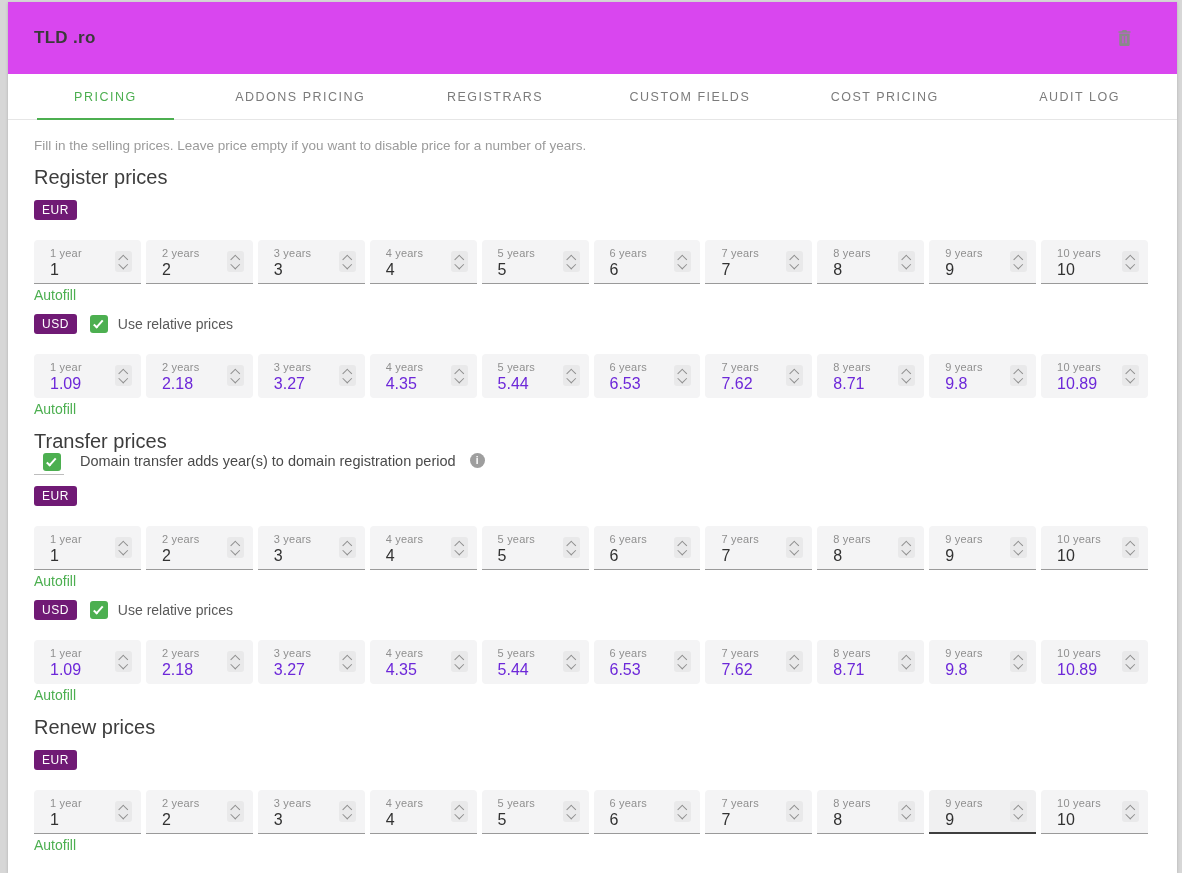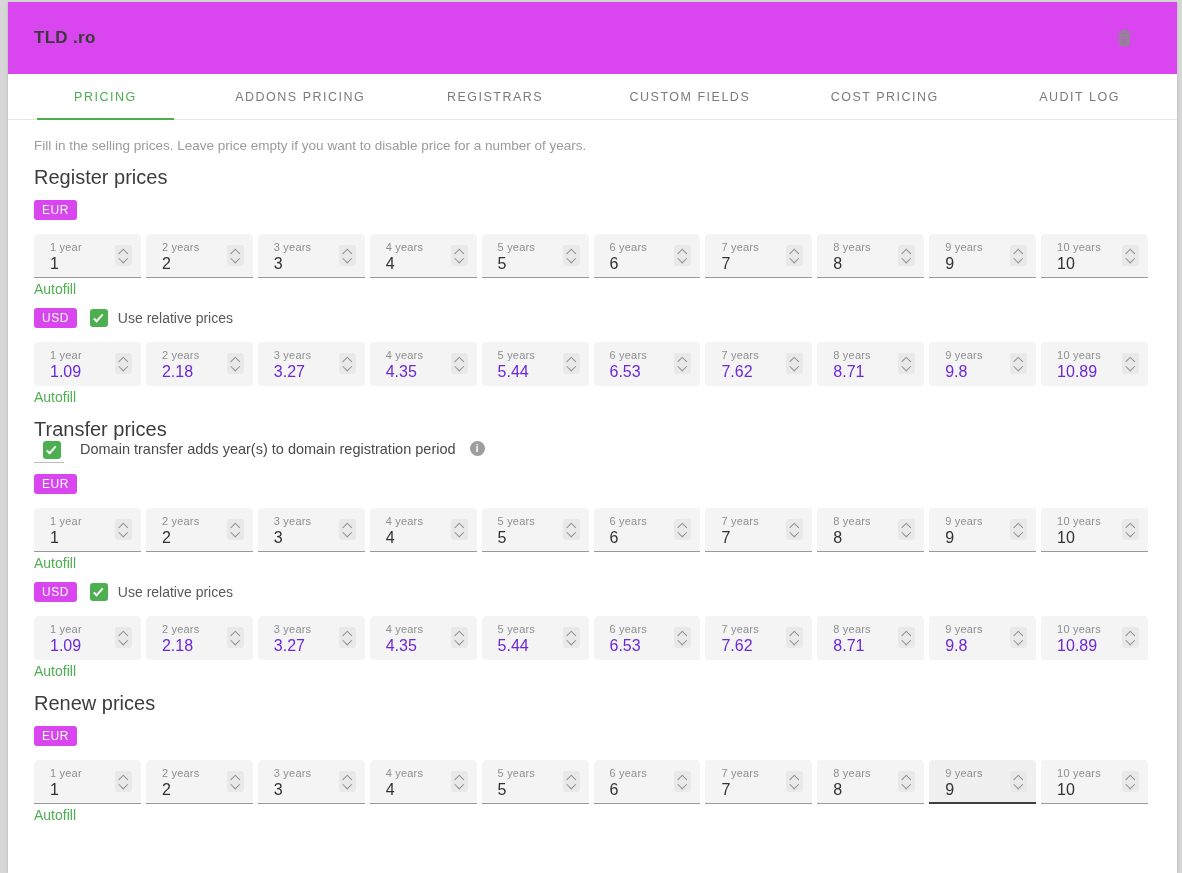--- a/index.html
+++ b/index.html
@@ -38,37 +38,37 @@
   .tab.active { color:#4caf50; }
   .tab.active::after {
     content:""; position:absolute; left:15%; right:15%; bottom:-1px;
     height:2px; background:#4caf50;
   }
   
   .content { padding:0 29px 0 26px; }
   .intro { margin:18px 0 0; font-size:13.5px; color:#9b9b9b; }
   .section-heading { margin:13px 0 0; font-size:20px; font-weight:400; color:#3d3d3d; }
   .badge {
-    display:inline-block; background:#d946ef; color:#fff;
+    display:inline-block; background:#701a75; color:#fff;
     font-size:12px; letter-spacing:.5px; padding:3px 8px; border-radius:3px;
   }
   .currency-header { margin-top:11px; display:flex; align-items:center; }
   .checkbox {
     position:relative; display:inline-block; width:18px; height:18px;
     background:#4caf50; border-radius:3px; cursor:pointer; flex:none;
   }
   .checkbox .check {
     position:absolute; left:6px; top:2.5px; width:4.5px; height:9.5px;
     border-right:2px solid #fff; border-bottom:2px solid #fff;
     transform:rotate(42deg);
   }
   .currency-header .checkbox { margin-left:13px; }
   .relative-label { margin-left:10px; font-size:14px; color:#595959; }
   .price-row {
-    margin-top:14px; display:grid;
+    margin-top:20px; display:grid;
     grid-template-columns:repeat(10,1fr); column-gap:5px;
   }
   .cell {
     position:relative; height:44px; background:#f4f4f5;
     border-radius:4px 4px 0 0; cursor:text;
   }
   .cell.editable { border-bottom:1px solid #9a9a9a; }
   .cell.disabled { border-radius:4px; border-bottom:1px solid transparent; }
   .cell.focused { border-bottom:2px solid #3f3f3f; background:#f0f0f1; }
   .cell-label { position:absolute; top:7px; left:16px; font-size:11px; color:#8f8f8f; letter-spacing:.2px; }

